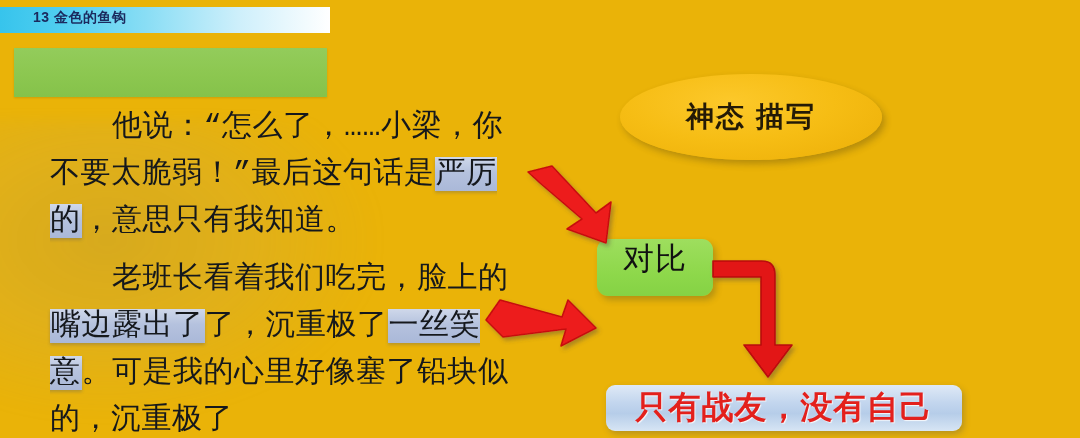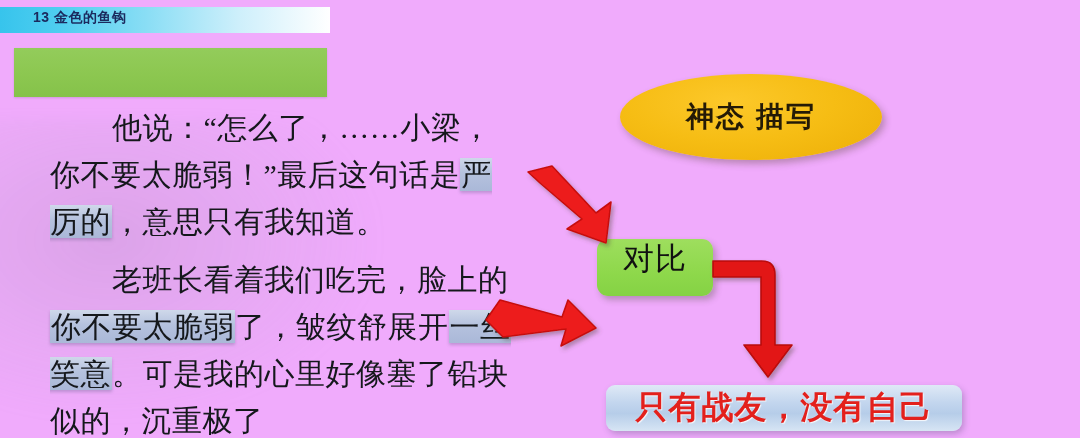--- a/index.html
+++ b/index.html
@@ -13,21 +13,21 @@
     position: relative;
     overflow: hidden;
     font-family: "Liberation Serif", "DejaVu Serif", serif;
   }
 
   #stage {
     position: absolute;
     left: 0; top: 0;
     width: 1080px;
     height: 438px;
-    background: #f0abfc;
+    background: #eab308;
     overflow: hidden;
   }
 
   
   .page-sheen {
     position: absolute;
     left: -40px; top: 120px;
     width: 420px; height: 300px;
     background: radial-gradient(ellipse at 35% 40%,
                 rgba(120,125,140,0.17) 0%,
@@ -86,21 +86,21 @@
   .body-col {
     position: absolute;
     left: 50px; top: 104px;
     width: 470px;
   }
   .para {
     font-size: 30px;
     line-height: 47px;
     color: #15181c;
     letter-spacing: 0.5px;
-    font-family: Liberation Serif, serif;
+    font-family: Liberation Mono, monospace;
     margin: 0;
   }
   .para + .para { margin-top: 11px; }
   .indent { display: inline-block; width: 62px; }
 
   .hl {
     background: linear-gradient(to bottom,
                 #cfd8ea 0%, #b5c2de 45%, #aab8d8 100%);
     box-shadow: 0 2px 3px rgba(70,80,110,0.28);
     padding: 0 1px;
@@ -202,21 +202,21 @@
 
   <div class="title-band"></div>
 
   <div class="body-col">
 
     <p class="para">
       <span class="indent"></span><span>他说：“怎么了，……小梁，你不要太脆弱！”最后这句话是</span><span class="hl">严厉的</span><span>，意思只有我知道。</span>
     </p>
 
     <p class="para">
-      <span class="indent"></span><span>老班长看着我们吃完，脸上的</span><span class="hl">你不要太脆弱</span><span>了，皱纹舒展开</span><span class="hl">一丝笑意</span><span>。可是我的心里好像塞了铅块似的，沉重极了</span>
+      <span class="indent"></span><span>老班长看着我们吃完，脸上的</span><span class="hl">嘴边露出了</span><span>了，沉重极了</span><span class="hl">一丝笑意</span><span>。可是我的心里好像塞了铅块似的，沉重极了</span>
     </p>
 
   </div>
 
   <div class="gold-ellipse">
     <div class="gold-ellipse-label">神态 描写</div>
   </div>
 
   <div class="green-box">
     <div class="green-box-label">对比</div>

